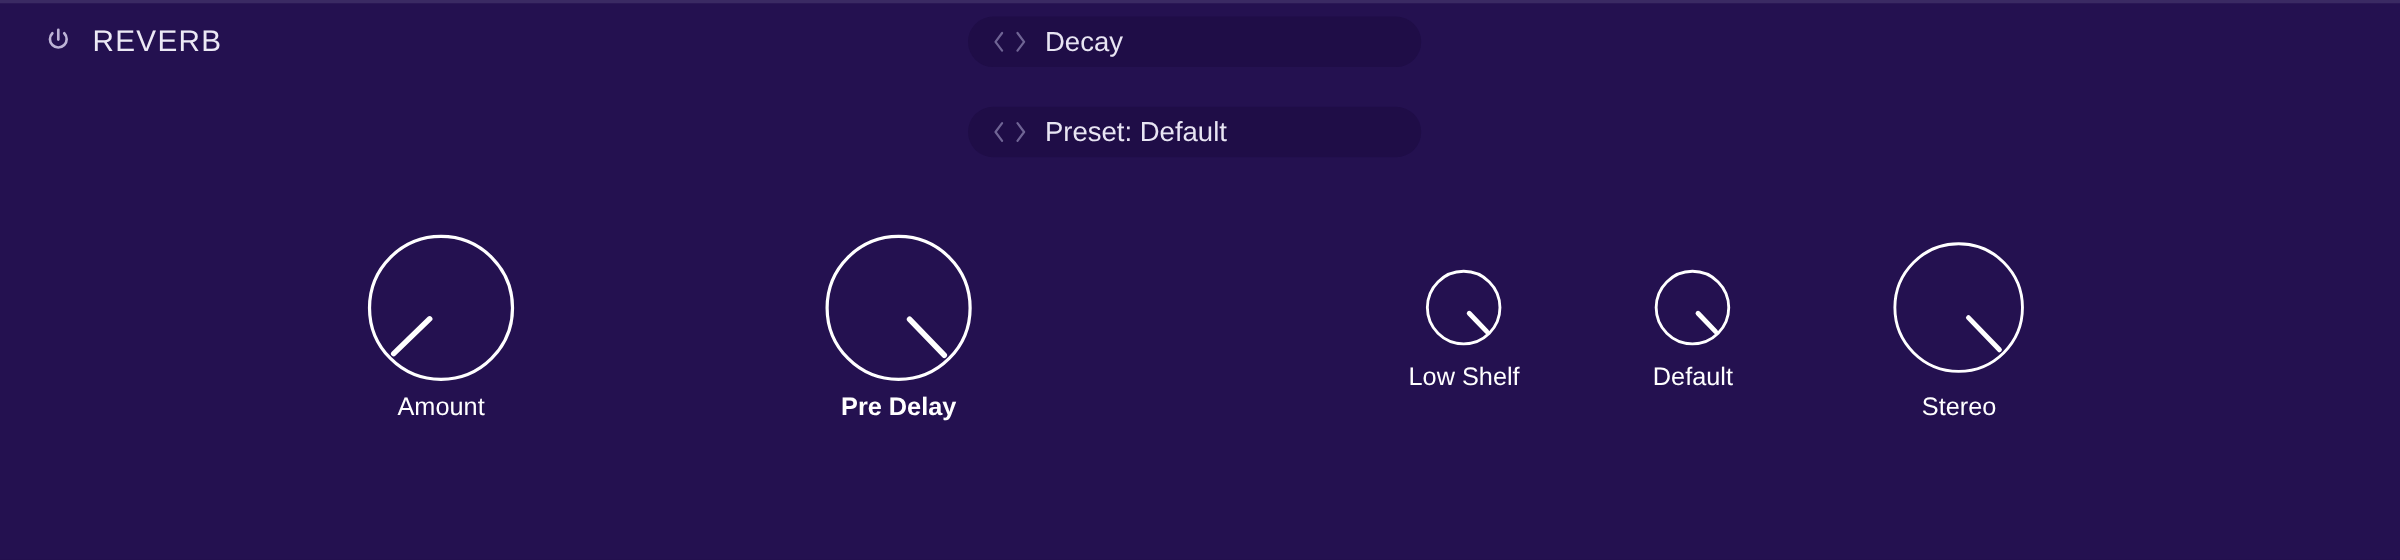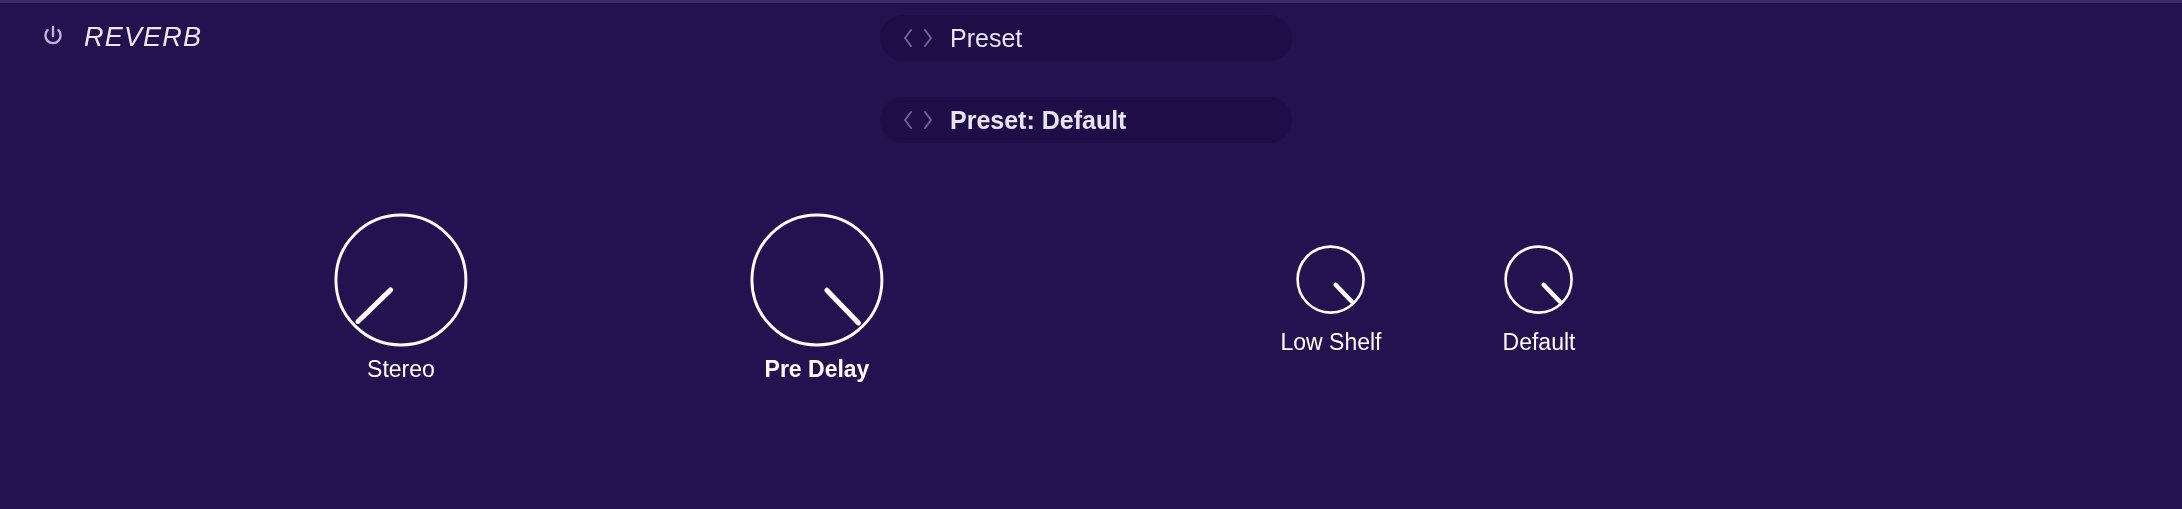--- a/index.html
+++ b/index.html
@@ -34,38 +34,37 @@
     height: 26px;
     display: block;
     cursor: pointer;
   }
   #module-title {
     color: #ece9f5;
     font-size: 27px;
     letter-spacing: 1.2px;
     font-weight: 400;
     white-space: nowrap;
-    font-style: italic;
   }
 
   
   .selector {
     position: absolute;
     left: 880px;
     width: 412px;
     height: 46px;
     background: #1f0d47;
     border-radius: 23px;
     display: flex;
     align-items: center;
     cursor: pointer;
     box-sizing: border-box;
   }
   #type-selector   { top: 12px; }
-  #preset-selector { top: 94px; font-weight: bold; }
+  #preset-selector { top: 94px; }
 
   .chev-wrap {
     display: flex;
     align-items: center;
     gap: 4px;
     margin-left: 20px;
     flex: 0 0 auto;
   }
   .chev {
     width: 16px;
@@ -120,21 +119,21 @@
         <svg class="chev" viewBox="0 0 16 26" fill="none" xmlns="http://www.w3.org/2000/svg">
           <path d="M11 5 L5 13 L11 21" stroke="#6f6494" stroke-width="2" stroke-linecap="round" stroke-linejoin="round"></path>
         </svg>
       </span>
       <span>
         <svg class="chev" viewBox="0 0 16 26" fill="none" xmlns="http://www.w3.org/2000/svg">
           <path d="M5 5 L11 13 L5 21" stroke="#6f6494" stroke-width="2" stroke-linecap="round" stroke-linejoin="round"></path>
         </svg>
       </span>
     </span>
-    <span class="selector-label">Preset</span>
+    <span class="selector-label">Decay</span>
   </div>
 
   <div class="selector" id="preset-selector">
     <span class="chev-wrap">
       <span>
         <svg class="chev" viewBox="0 0 16 26" fill="none" xmlns="http://www.w3.org/2000/svg">
           <path d="M11 5 L5 13 L11 21" stroke="#6f6494" stroke-width="2" stroke-linecap="round" stroke-linejoin="round"></path>
         </svg>
       </span>
       <span>
@@ -144,21 +143,21 @@
       </span>
     </span>
     <span class="selector-label">Preset: Default</span>
   </div>
 
 <div class="knob-group" style="left: 331.075px; top: 207.075px;">
       <svg class="knob-dial" width="139.85" height="139.85" viewBox="0 0 139.85 139.85">
         <circle cx="69.925" cy="69.925" r="65" fill="none" stroke="#ffffff" stroke-width="2.925"></circle>
         <line x1="59.638440855157285" y1="79.85861469756367" x2="26.90847993974866" y2="111.46557055344805" stroke="#ffffff" stroke-width="4.972499999999999" stroke-linecap="round"></line>
       </svg>
-      <div class="knob-label" style="position: absolute; top: 147.925px; left: 50%; transform: translateX(-50%);">Stereo</div>
+      <div class="knob-label" style="position: absolute; top: 147.925px; left: 50%; transform: translateX(-50%);">Amount</div>
     </div>
     <div class="knob-group" style="left: 747.075px; top: 207.075px; font-weight: bold;">
       <svg class="knob-dial" width="139.85" height="139.85" viewBox="0 0 139.85 139.85">
         <circle cx="69.925" cy="69.925" r="65" fill="none" stroke="#ffffff" stroke-width="2.925"></circle>
         <line x1="79.85861469756367" y1="80.21155914484271" x2="111.46557055344805" y2="112.94152006025134" stroke="#ffffff" stroke-width="4.972499999999999" stroke-linecap="round"></line>
       </svg>
       <div class="knob-label" style="position: absolute; top: 147.925px; left: 50%; transform: translateX(-50%);">Pre Delay</div>
     </div>
     <div class="knob-group" style="left: 1293.4px; top: 239.4px;">
       <svg class="knob-dial" width="75.2" height="75.2" viewBox="0 0 75.2 75.2">
@@ -167,13 +166,20 @@
       </svg>
       <div class="knob-label" style="position: absolute; top: 88.6px; left: 50%; transform: translateX(-50%);">Low Shelf</div>
     </div>
     <div class="knob-group" style="left: 1501.4px; top: 239.4px;">
       <svg class="knob-dial" width="75.2" height="75.2" viewBox="0 0 75.2 75.2">
         <circle cx="37.6" cy="37.6" r="33" fill="none" stroke="#ffffff" stroke-width="2.6"></circle>
         <line x1="42.64321976953232" y1="42.82240695045861" x2="58.689828127135165" y2="59.43915633828145" stroke="#ffffff" stroke-width="4.42" stroke-linecap="round"></line>
       </svg>
       <div class="knob-label" style="position: absolute; top: 88.6px; left: 50%; transform: translateX(-50%);">Default</div>
     </div>
+    <div class="knob-group" style="left: 1718.39px; top: 214.39px;">
+      <svg class="knob-dial" width="125.22" height="125.22" viewBox="0 0 125.22 125.22">
+        <circle cx="62.61" cy="62.61" r="58" fill="none" stroke="#ffffff" stroke-width="2.61"></circle>
+        <line x1="71.4738408070568" y1="71.78877585232118" x2="99.6769706476921" y2="100.99397174607043" stroke="#ffffff" stroke-width="4.436999999999999" stroke-linecap="round"></line>
+      </svg>
+      <div class="knob-label" style="position: absolute; top: 140.61px; left: 50%; transform: translateX(-50%);">Stereo</div>
+    </div>
   </div>
 
 </body></html>

